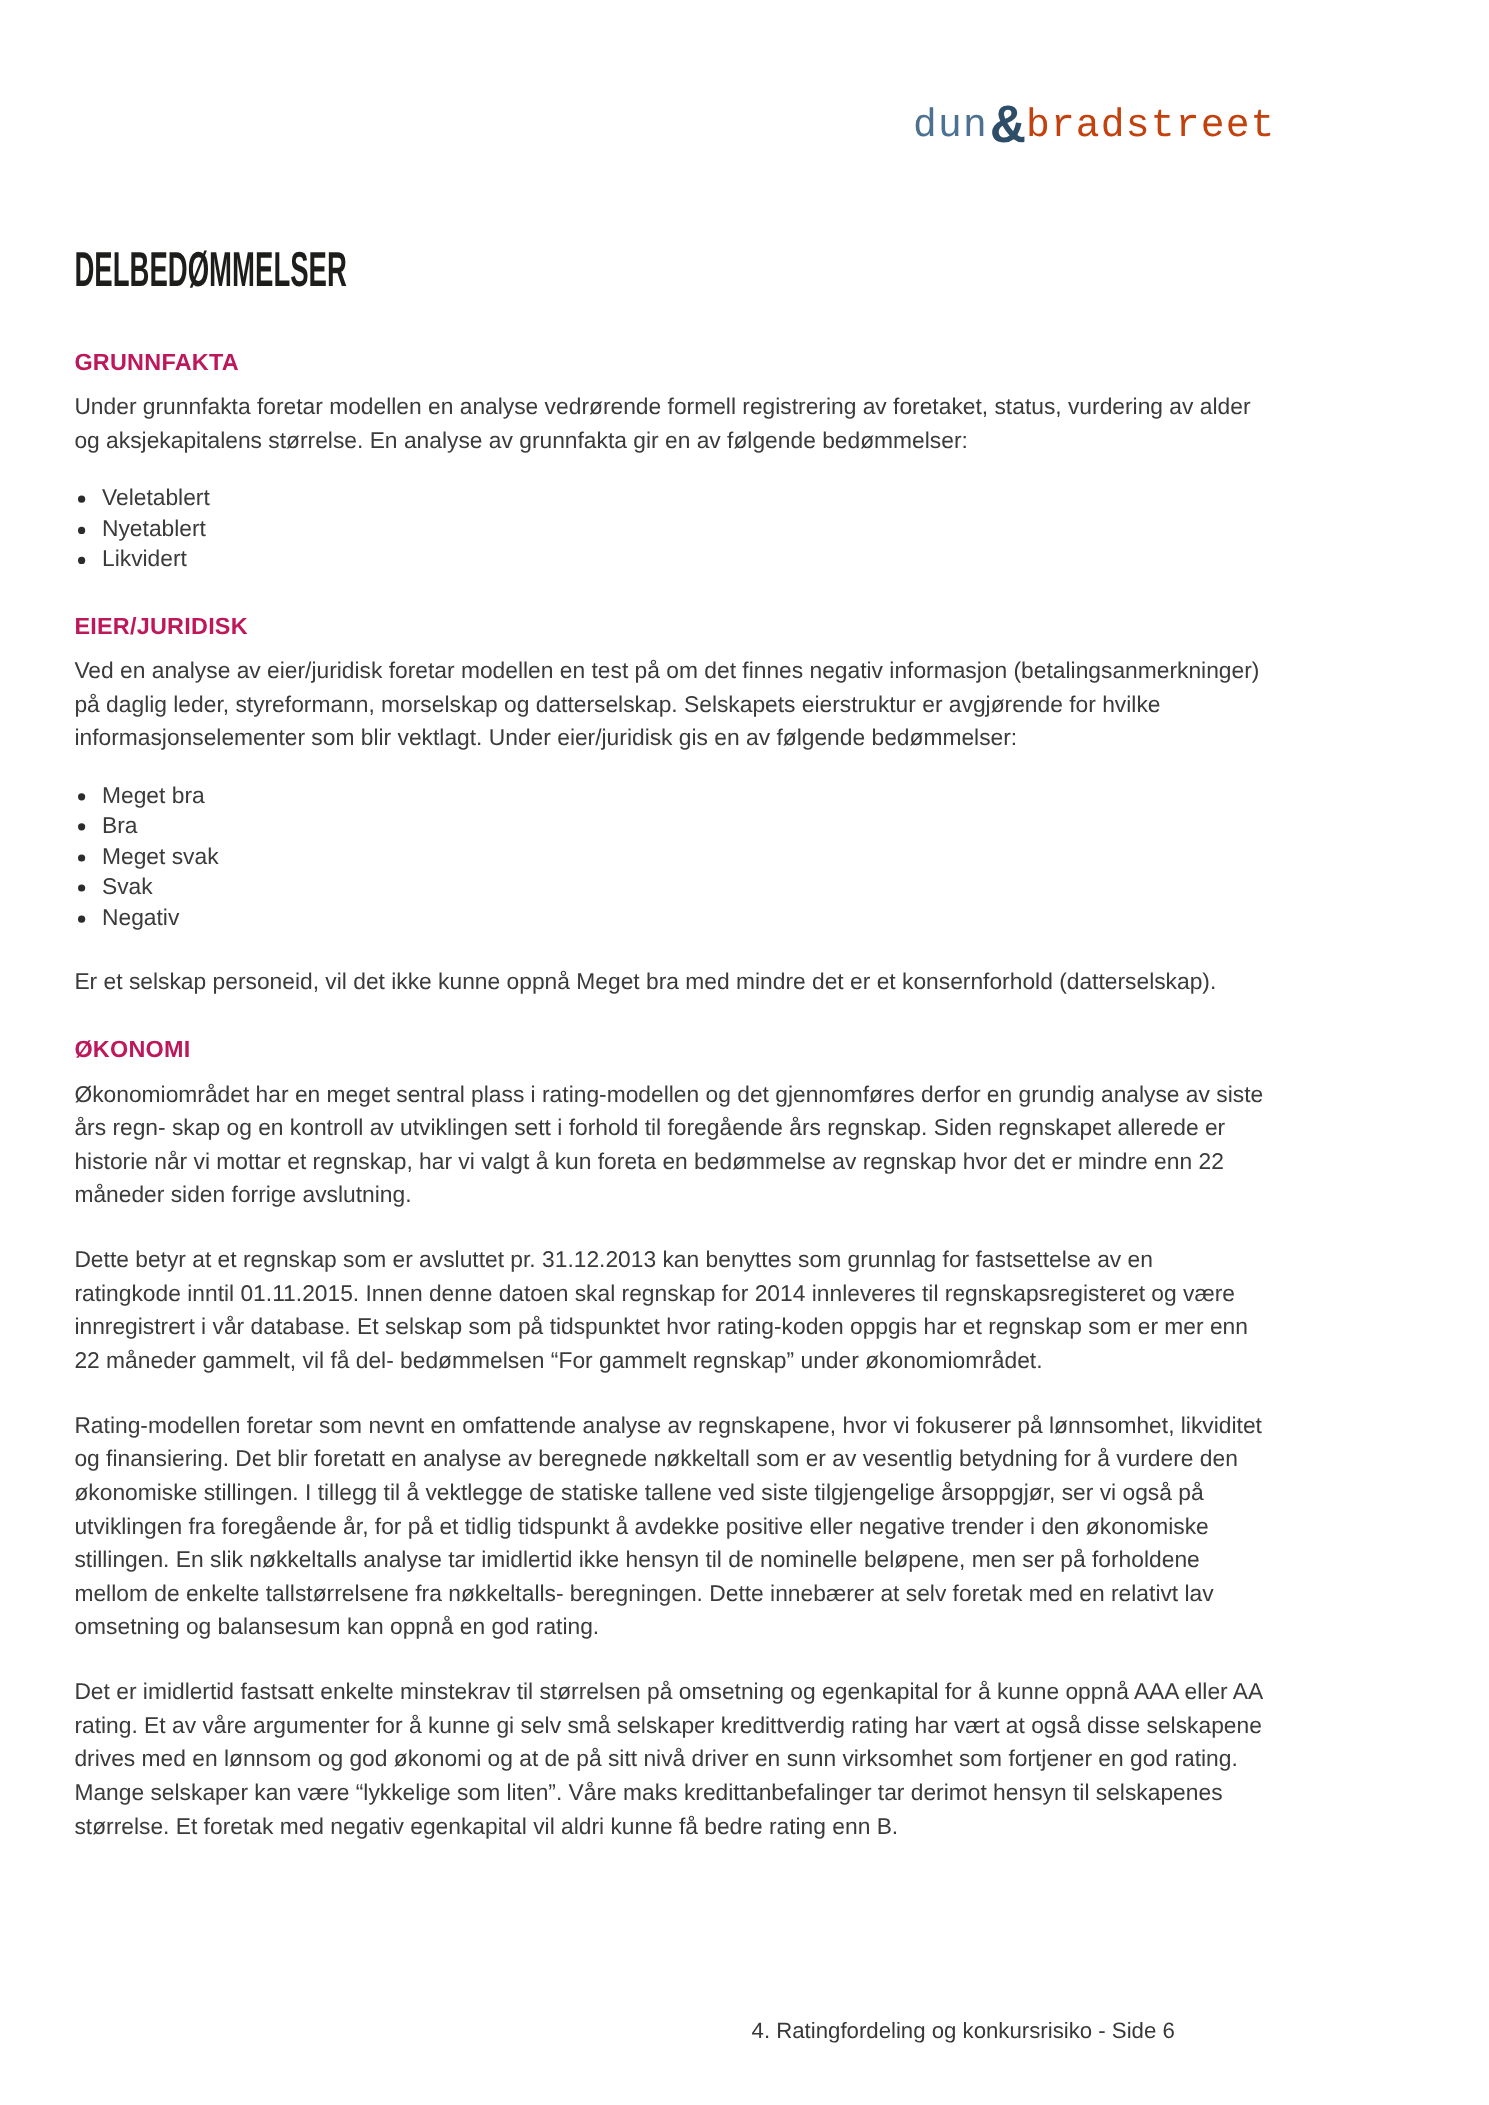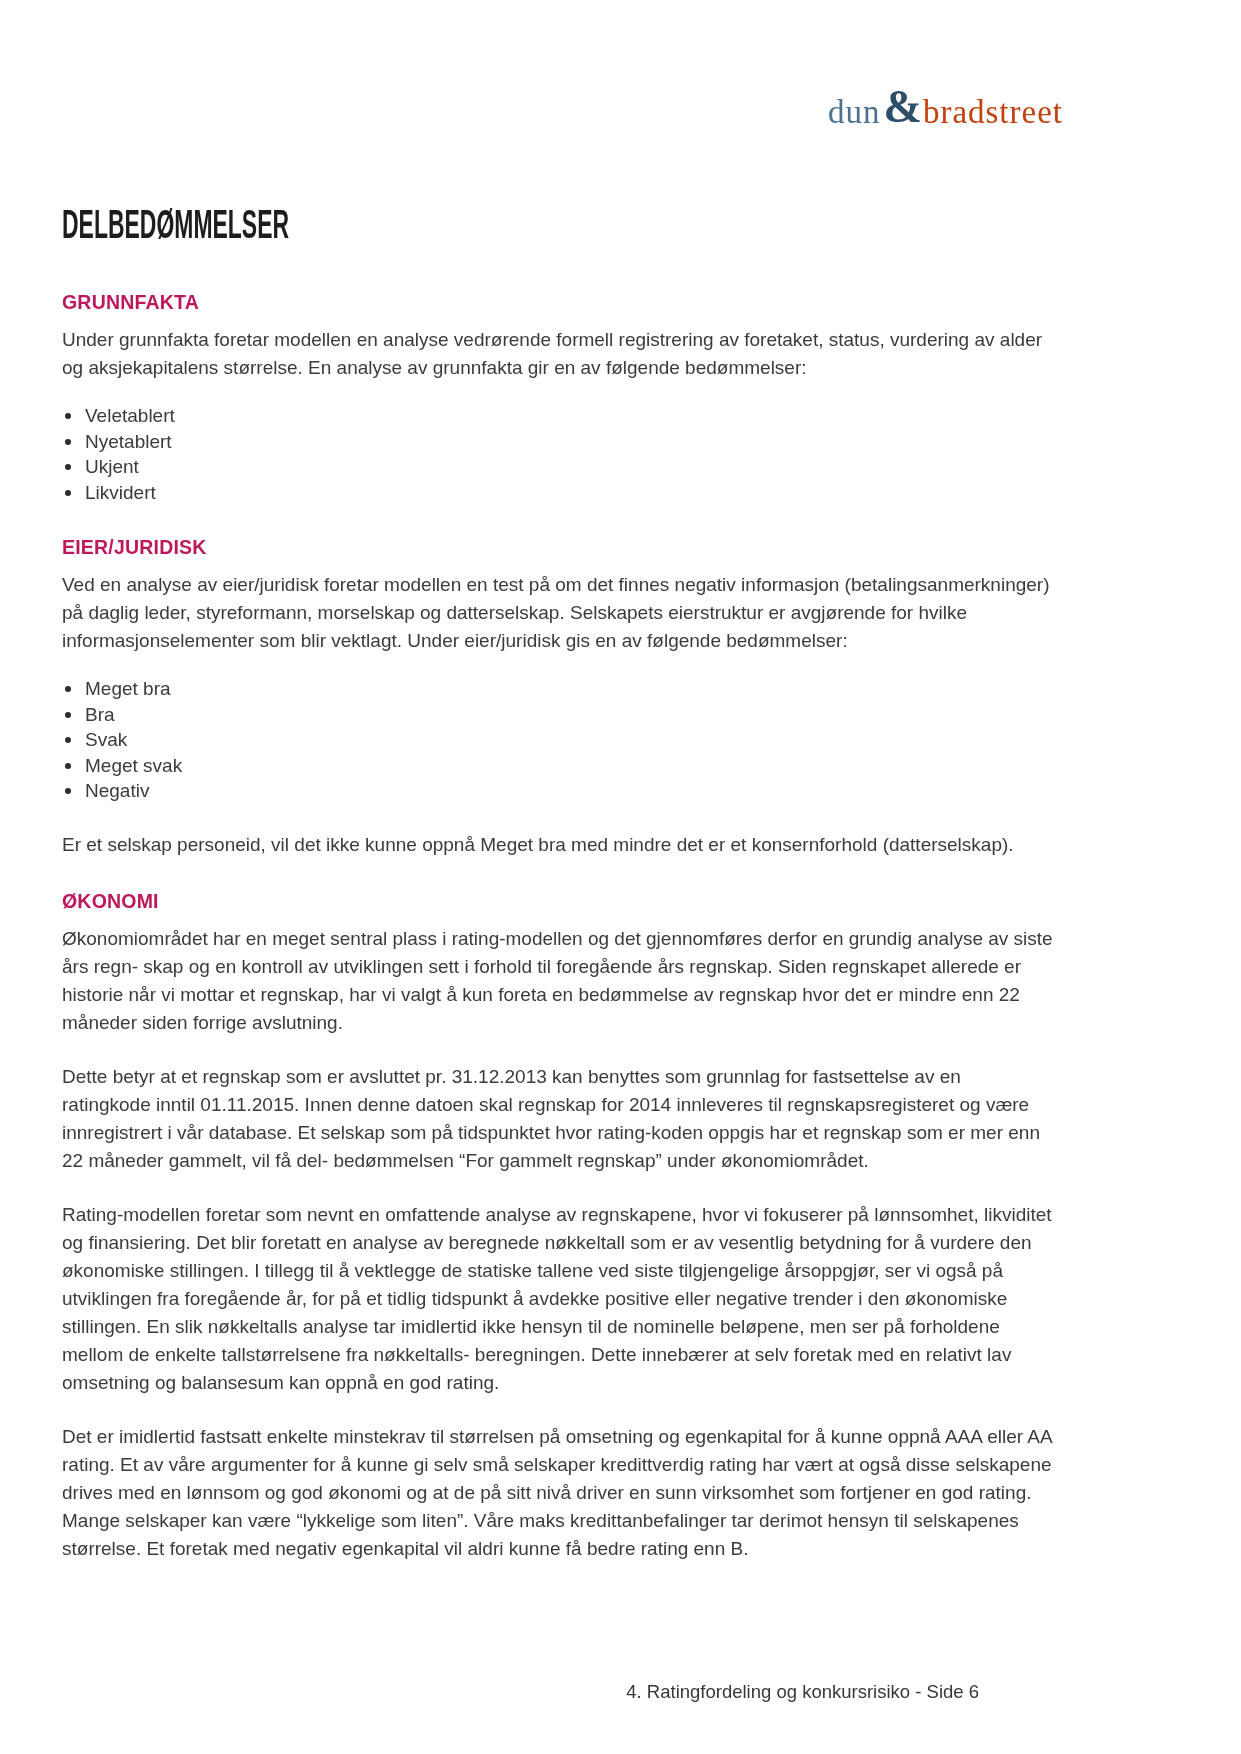--- a/index.html
+++ b/index.html
@@ -11,22 +11,22 @@
     font-family: "Liberation Sans", sans-serif;
     color: #3b3b3b;
     overflow: hidden;
   }
   
   .logo {
     position: absolute;
     top: 78px;
     right: 178px;
     display: flex;
-    align-items: flex-end;
-    font-family: Liberation Serif, serif;
+    align-items: center;
+    font-family: Liberation Mono, monospace;
     user-select: none;
   }
   .logo-dun  { font-size: 33px; letter-spacing: 1px; }
   .logo-amp  { font-size: 46px; font-weight: 600; margin: 0 1px 0 3px; position: relative; top: 2px; }
   .logo-brad { font-size: 33px; letter-spacing: 1px; }
 
   
   .content {
     position: absolute;
     left: 62px;
@@ -103,31 +103,30 @@
 
   <div class="content">
 
     <h1 class="page-title">DELBEDØMMELSER</h1>
 
     <h2 class="section-heading first">GRUNNFAKTA</h2>
     <p class="intro">Under grunnfakta foretar modellen en analyse vedrørende formell registrering av foretaket, status, vurdering av alder og aksjekapitalens størrelse. En analyse av grunnfakta gir en av følgende bedømmelser:</p>
     <ul class="bullet-list">
       <li>Veletablert</li>
       <li>Nyetablert</li>
-      <li>Ukjent</li>
       <li>Likvidert</li>
     </ul>
 
     <h2 class="section-heading">EIER/JURIDISK</h2>
     <p class="intro">Ved en analyse av eier/juridisk foretar modellen en test på om det finnes negativ informasjon (betalingsanmerkninger) på daglig leder, styreformann, morselskap og datterselskap. Selskapets eierstruktur er avgjørende for hvilke informasjonselementer som blir vektlagt. Under eier/juridisk gis en av følgende bedømmelser:</p>
     <ul class="bullet-list">
       <li>Meget bra</li>
       <li>Bra</li>
+      <li>Meget svak</li>
       <li>Svak</li>
-      <li>Meget svak</li>
       <li>Negativ</li>
     </ul>
     <p class="note">Er et selskap personeid, vil det ikke kunne oppnå Meget bra med mindre det er et konsernforhold (datterselskap).</p>
 
     <h2 class="section-heading">ØKONOMI</h2>
     <p>Økonomiområdet har en meget sentral plass i rating-modellen og det gjennomføres derfor en grundig analyse av siste års regn- skap og en kontroll av utviklingen sett i forhold til foregående års regnskap. Siden regnskapet allerede er historie når vi mottar et regnskap, har vi valgt å kun foreta en bedømmelse av regnskap hvor det er mindre enn 22 måneder siden forrige avslutning.</p>
     <p>Dette betyr at et regnskap som er avsluttet pr. 31.12.2013 kan benyttes som grunnlag for fastsettelse av en ratingkode inntil 01.11.2015. Innen denne datoen skal regnskap for 2014 innleveres til regnskapsregisteret og være innregistrert i vår database. Et selskap som på tidspunktet hvor rating-koden oppgis har et regnskap som er mer enn 22 måneder gammelt, vil få del- bedømmelsen “For gammelt regnskap” under økonomiområdet.</p>
     <p>Rating-modellen foretar som nevnt en omfattende analyse av regnskapene, hvor vi fokuserer på lønnsomhet, likviditet og finansiering. Det blir foretatt en analyse av beregnede nøkkeltall som er av vesentlig betydning for å vurdere den økonomiske stillingen. I tillegg til å vektlegge de statiske tallene ved siste tilgjengelige årsoppgjør, ser vi også på utviklingen fra foregående år, for på et tidlig tidspunkt å avdekke positive eller negative trender i den økonomiske stillingen. En slik nøkkeltalls analyse tar imidlertid ikke hensyn til de nominelle beløpene, men ser på forholdene mellom de enkelte tallstørrelsene fra nøkkeltalls- beregningen. Dette innebærer at selv foretak med en relativt lav omsetning og balansesum kan oppnå en god rating.</p>
     <p>Det er imidlertid fastsatt enkelte minstekrav til størrelsen på omsetning og egenkapital for å kunne oppnå AAA eller AA rating. Et av våre argumenter for å kunne gi selv små selskaper kredittverdig rating har vært at også disse selskapene drives med en lønnsom og god økonomi og at de på sitt nivå driver en sunn virksomhet som fortjener en god rating. Mange selskaper kan være “lykkelige som liten”. Våre maks kredittanbefalinger tar derimot hensyn til selskapenes størrelse. Et foretak med negativ egenkapital vil aldri kunne få bedre rating enn B.</p>
 

